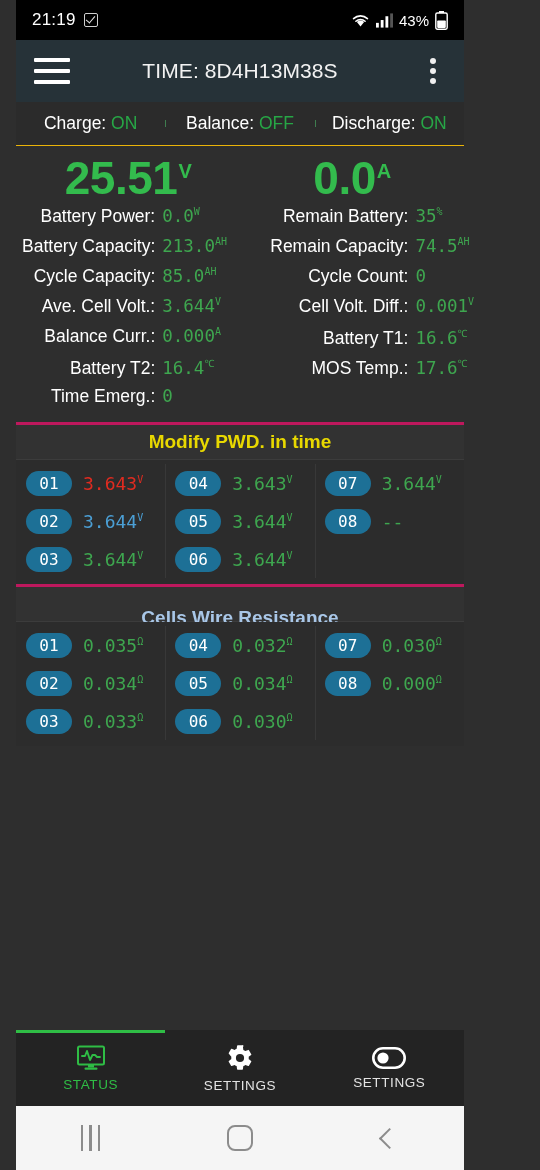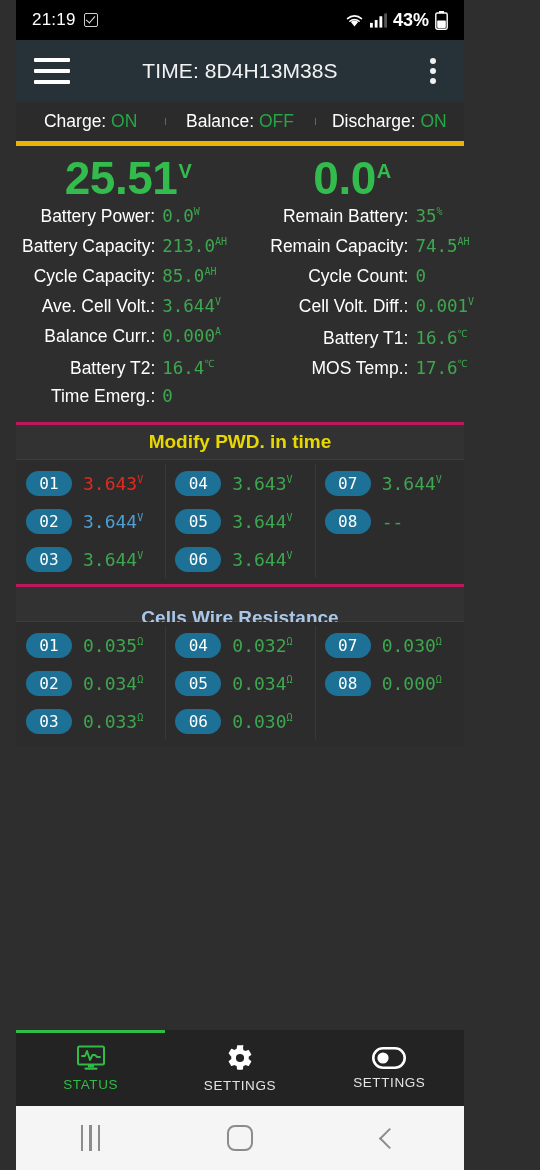--- a/index.html
+++ b/index.html
@@ -21,21 +21,21 @@
   .sb-time { font-size:17px; letter-spacing:.2px; }
   .sb-chk {
     width:14px; height:14px; border:1.6px solid #cfcfcf; border-radius:2px;
     position:relative; display:inline-block;
   }
   .sb-chk::after{
     content:""; position:absolute; left:3px; top:0px; width:4px; height:8px;
     border:solid #e8e8e8; border-width:0 1.8px 1.8px 0; transform:rotate(40deg);
   }
   .sb-right { display:flex; align-items:center; gap:6px; }
-  .sb-pct { font-size:18px;font-weight:bold; }
+  .sb-pct { font-size:15px; }
   .ico-wifi { width:19px; height:16px; display:block; }
   .ico-sig  { width:17px; height:15px; display:block; }
   .ico-batt { width:13px; height:19px; display:block; }
 
   
   .toolbar {
     height:62px; background:#263238; display:flex; align-items:center;
     padding:0 18px; flex:0 0 auto; position:relative;
   }
   .hamburger { width:36px; height:26px; display:flex; flex-direction:column; justify-content:space-between; cursor:pointer; }
@@ -44,21 +44,21 @@
     position:absolute; left:0; right:0; text-align:center;
     color:#f2f2f2; font-size:21px; letter-spacing:.1px; pointer-events:none;
   }
   .kebab { margin-left:auto; width:26px; height:30px; display:flex; flex-direction:column;
            align-items:center; justify-content:space-between; padding:2px 0; z-index:2; cursor:pointer; }
   .kebab i { width:6px; height:6px; border-radius:50%; background:#f0f0f0; display:block; }
 
   
   .switchrow {
     height:44px; background:#2b2b2b; display:flex; align-items:center;
-    border-bottom:5px solid #eab308; flex:0 0 auto;
+    border-bottom:1px solid #eab308; flex:0 0 auto;
   }
   .sw-cell { flex:1; text-align:center; color:#ffffff; font-size:17.5px; position:relative; }
   .sw-cell + .sw-cell::before{
     content:""; position:absolute; left:0; top:7px; bottom:7px; width:1px; background:#3f7d4f;
   }
   .sw-on  { color:#27a646; }
   .sw-off { color:#27a646; }
 
   
   .hero { display:flex; padding:8px 0 2px; flex:0 0 auto; }

